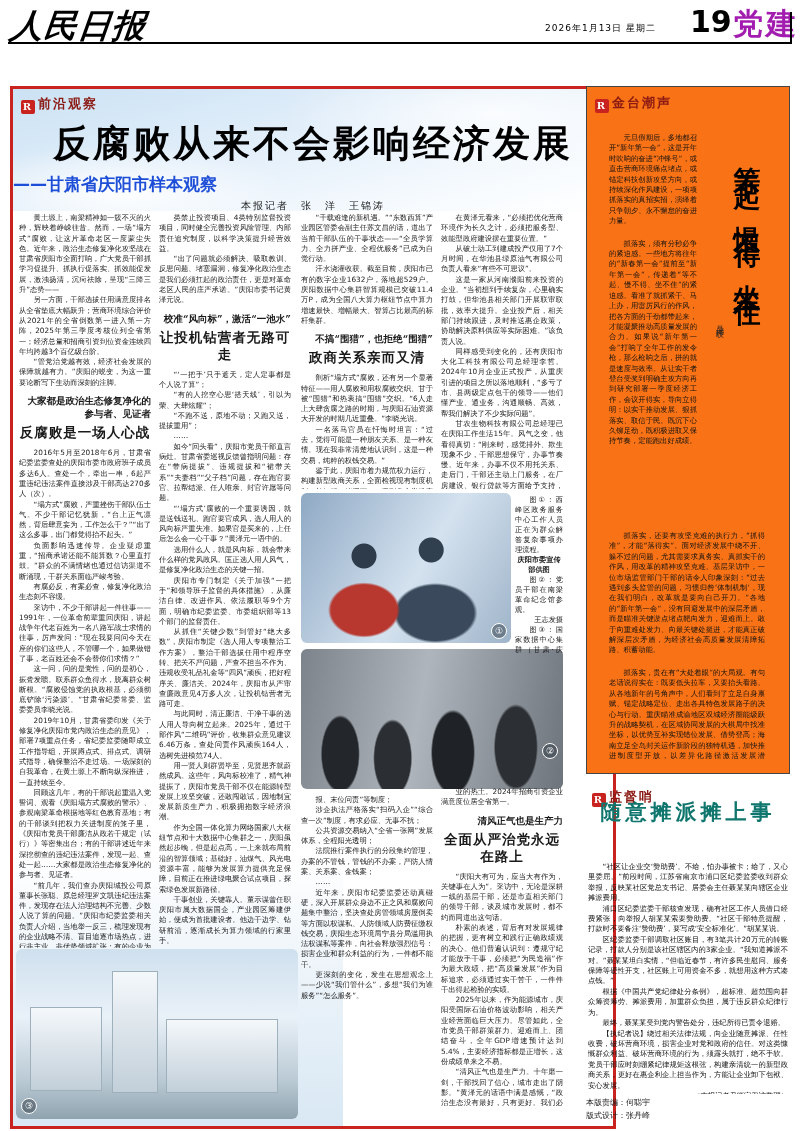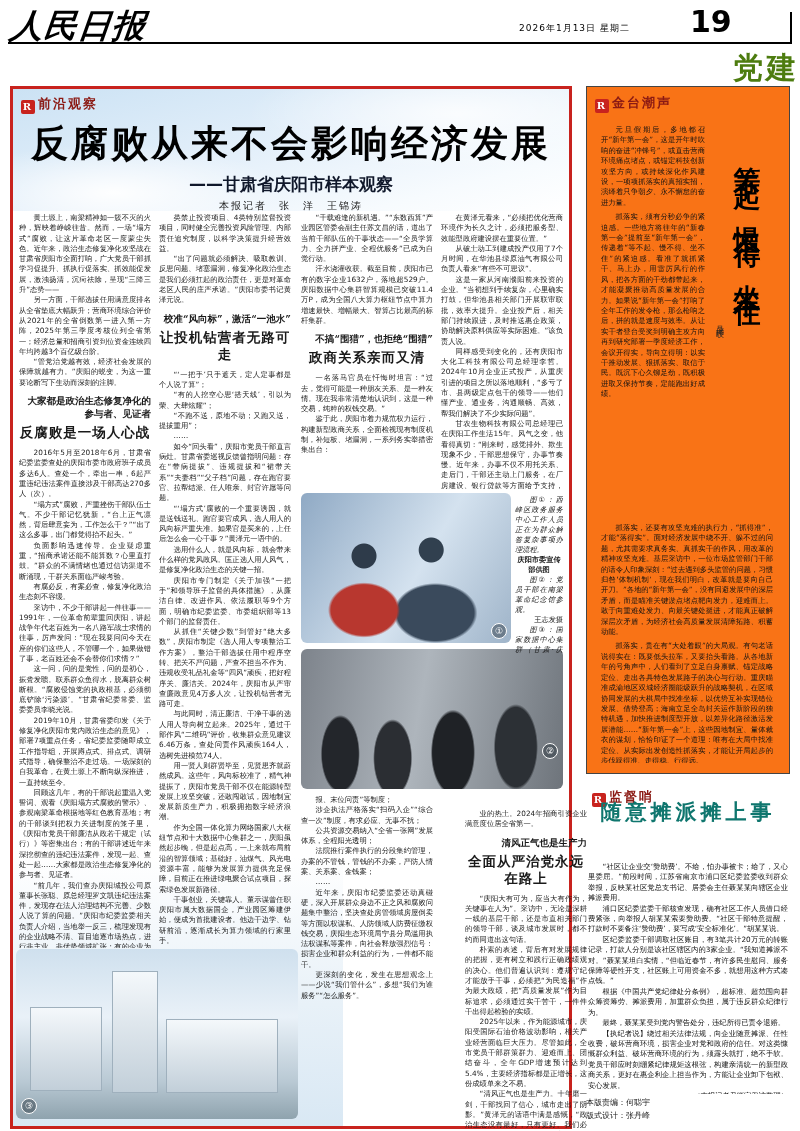--- a/index.html
+++ b/index.html
@@ -1,40 +1,40 @@
 <!DOCTYPE html>
 <html><head>
 <meta charset="utf-8">
 <style>
   html,body{margin:0;padding:0;background:#ffffff;}
   #page{position:relative;width:800px;height:1131px;background:#fff;overflow:hidden;
         font-family:"DejaVu Sans","Liberation Sans",sans-serif;color:#111;}
   
   .mast-logo{position:absolute;left:10px;top:4px;font-family:"DejaVu Serif","Liberation Serif",serif;
              font-size:33px;font-weight:bold;font-style:italic;transform:skewX(-6deg);letter-spacing:1px;color:#000;}
-  .mast-date{position:absolute;left:519px;top:22px;font-size:9px;color:#000;letter-spacing:1px;}
+  .mast-date{position:absolute;left:545px;top:22px;font-size:9px;color:#000;letter-spacing:1px;}
   .mast-page{position:absolute;left:690px;top:4px;font-size:30px;font-weight:bold;color:#000;}
-  .mast-section{position:absolute;left:733px;top:4px;font-size:30px;font-weight:bold;letter-spacing:3px;color:#4d7c0f;margin-top:44px;}
+  .mast-section{position:absolute;left:733px;top:4px;font-size:30px;font-weight:bold;letter-spacing:3px;color:#a21caf;}
   .mast-rule{position:absolute;left:8px;top:42px;width:784px;height:2px;background:#000;}
   .mast-tick{position:absolute;left:790px;top:12px;width:2px;height:32px;background:#000;}
   
-  .mainbox{position:absolute;left:10px;top:86px;width:556px;height:1037px;border:3px solid #c8231e;background:#fff;}
+  .mainbox{position:absolute;left:10px;top:86px;width:556px;height:1037px;border:3px solid #c8231e;background:#fff;padding-left:44px;}
   .sky{position:absolute;left:0;top:0;width:100%;height:122px;
        background:radial-gradient(ellipse 240px 70px at 18% 85%,rgba(255,255,255,.95),rgba(255,255,255,0) 70%),
                   radial-gradient(ellipse 300px 80px at 80% 20%,rgba(255,255,255,.8),rgba(255,255,255,0) 70%),
                   linear-gradient(165deg,#cbe2f4 0%,#e3effa 45%,#f7fbfe 80%,#ffffff 100%);}
   .bottomsky{position:absolute;left:0;bottom:0;width:330px;height:270px;
        background:linear-gradient(180deg,rgba(255,255,255,0) 0%,#e8f1f8 55%,#d9e8f4 100%);}
   .sec-label{position:absolute;left:8px;top:6px;font-size:13px;font-weight:bold;color:#8b1a14;letter-spacing:2px;}
   .ricon{display:inline-block;width:14px;height:14px;background:#c8231e;color:#fff;font-weight:bold;
          font-size:10px;line-height:14px;text-align:center;border-radius:2px;vertical-align:-2px;margin-right:3px;
          font-family:"DejaVu Serif",serif;}
   .headline{position:absolute;left:0;top:30px;width:100%;text-align:center;font-size:37px;font-weight:bold;
             letter-spacing:3px;color:#000;}
-  .subtitle{position:absolute;left:0;top:84px;width:100%;text-align:center;font-size:17px;font-weight:bold;color:#0f172a;}
+  .subtitle{position:absolute;left:0;top:84px;width:100%;text-align:left;font-size:17px;font-weight:bold;color:#1d4ed8;}
   .byline{position:absolute;left:0;top:110px;width:100%;text-align:center;font-size:10px;
           font-family:"DejaVu Serif","Liberation Serif",serif;color:#222;letter-spacing:2px;}
   
   .col{position:absolute;text-align:justify;font-size:7.3px;line-height:10.3px;color:#1a1a1a;overflow:hidden;z-index:2;}
   .col p{margin:0;text-indent:2em;}
   .col p.kicker{text-indent:0;text-align:right;font-family:Liberation Mono, monospace;
                 font-weight:bold;font-size:9.5px;line-height:13px;margin:7px 0 3px;}
   .col p.subhead{text-indent:0;text-align:center;font-weight:bold;font-size:13.5px;line-height:17px;
                  letter-spacing:1px;margin:2px 0 7px;}
   
@@ -48,29 +48,29 @@
               radial-gradient(ellipse 30px 60px at 35% 78%,#2b2e33 0 60%,rgba(0,0,0,0) 65%),
               radial-gradient(ellipse 34px 66px at 58% 74%,#1f2226 0 60%,rgba(0,0,0,0) 65%),
               radial-gradient(ellipse 34px 66px at 82% 70%,#2c3035 0 60%,rgba(0,0,0,0) 65%),
               linear-gradient(100deg,#7d838b 0%,#aeb5bc 45%,#6e747b 100%);}
   .ph3{background:linear-gradient(180deg,#cfe0ee 0%,#e9f1f8 40%,#b9c9d4 78%,#8fa3ae 100%);}
   .bldg{position:absolute;background:linear-gradient(180deg,#f4f8fb,#c2cfd9);border:1px solid #9fb0bd;}
   .badge{position:absolute;width:14px;height:14px;border:1.5px solid #fff;border-radius:50%;
          color:#fff;font-size:9px;line-height:14px;text-align:center;background:rgba(40,50,60,.45);z-index:3;}
   .caps{position:absolute;font-size:7.2px;line-height:10px;text-align:justify;color:#1a1a1a;overflow:hidden;z-index:2;}
   .caps p{margin:0;text-indent:0;}
-  .caps p.para{text-indent:2em;font-style:italic;}
+  .caps p.para{text-indent:2em;}
   .caps p.capb{font-weight:bold;text-align:center;}
   .caps p.capr{text-align:right;}
   
   .jintai{position:absolute;left:586px;top:86px;width:202px;height:686px;border:1.5px solid #444;background:#f97316;}
   .side-label{position:absolute;left:8px;top:7px;font-size:13px;font-weight:bold;color:#8b1a14;letter-spacing:2px;}
   .jt-narrow{position:absolute;left:10px;top:34px;width:112px;height:392px;font-size:7.3px;line-height:10.4px;
              text-align:justify;font-family:"DejaVu Serif","Liberation Serif",serif;overflow:hidden;}
-  .jt-narrow p,.jt-wide p{margin:4px;text-indent:2em;}
+  .jt-narrow p,.jt-wide p{margin:12px;text-indent:2em;}
   .jt-vtitle{position:absolute;left:142px;top:58px;height:345px;writing-mode:vertical-rl;
              font-size:27px;font-weight:bold;letter-spacing:8px;color:#000;}
   .jt-author{position:absolute;left:126px;top:232px;writing-mode:vertical-rl;font-size:8px;color:#222;
              font-family:"DejaVu Serif",serif;letter-spacing:2px;}
   .jt-wide{position:absolute;left:10px;top:432px;width:180px;height:244px;font-size:7.3px;line-height:10.4px;
            text-align:justify;font-family:"DejaVu Serif","Liberation Serif",serif;overflow:hidden;}
   .jiandu-label{position:absolute;left:592px;top:788px;font-size:13px;font-weight:bold;color:#8b1a14;letter-spacing:2px;}
   .jiandu-title{position:absolute;left:586px;top:798px;width:204px;text-align:center;font-size:21px;
                 font-weight:bold;letter-spacing:4px;color:#0f766e;}
   .jiandu-body{position:absolute;left:588px;top:862px;width:200px;height:232px;font-size:7.3px;line-height:10.4px;
@@ -137,20 +137,21 @@
         <p class="para">与此同时，清正廉洁、干净干事的选人用人导向树立起来。2025年，通过干部作风“二维码”评价，收集群众意见建议6.46万条，查处问责作风顽疾164人，选树先进模范74人。</p>
         <p class="para">用一贤人则群贤毕至，见贤思齐就蔚然成风。这些年，风向标校准了，精气神提振了，庆阳市党员干部不仅在能源转型发展上攻坚突破，还敢闯敢试，因地制宜发展新质生产力，积极拥抱数字经济浪潮。</p>
         <p class="para">作为全国一体化算力网络国家八大枢纽节点和十大数据中心集群之一，庆阳虽然起步晚，但是起点高，一上来就布局前沿的智算领域；基础好，油煤气、风光电资源丰富，能够为发展算力提供充足保障，目前正在推进绿电聚合试点项目，探索绿色发展新路径。</p>
         <p class="para">干事创业，关键靠人。董示谋曾任职庆阳市属大数据国企，产业园区筹建伊始，便成为首批建设者。他边干边学、钻研前沿，逐渐成长为算力领域的行家里手。</p>
       </div>
     <div class="col" style="left:288px;top:124px;width:132px;height:276px;">
         <p class="para">“千载难逢的新机遇。”“东数西算”产业园区管委会副主任苏文昌的话，道出了当前干部队伍的干事状态——“全员学算力、全力拼产业、全程优服务”已成为自觉行动。</p>
         <p class="para">汗水浇灌收获。截至目前，庆阳市已有的数字企业1632户，落地超529户。庆阳数据中心集群智算规模已突破11.4万P，成为全国八大算力枢纽节点中算力增速最快、增幅最大、智算占比最高的标杆集群。</p>
         <p class="kicker">不搞“围猎”，也拒绝“围猎”</p>
         <p class="subhead">政商关系亲而又清</p>
+        <p class="para">剖析“塌方式”腐败，还有另一个显著特征——用人腐败和用权腐败交织、甘于被“围猎”和热衷搞“围猎”交织。“6人走上大肆贪腐之路的时期，与庆阳石油资源大开发的时期几近重叠。”李晓光说。</p>
         <p class="para">一名落马官员在忏悔时坦言：“过去，觉得可能是一种朋友关系、是一种友情。现在我非常清楚地认识到，这是一种交易，纯粹的权钱交易。”</p>
         <p class="para">鉴于此，庆阳市着力规范权力运行，构建新型政商关系，全面检视现有制度机制，补短板、堵漏洞，一系列务实举措密集出台：</p>
       </div>
     <div class="col" style="left:428px;top:124px;width:122px;height:276px;">
         <p class="para">在黄泽元看来，“必须把优化营商环境作为长久之计，必须把服务型、效能型政府建设摆在重要位置。”</p>
         <p class="para">从破土动工到建成投产仅用了7个月时间，在华池县绿原油气有限公司负责人看来“有些不可思议”。</p>
         <p class="para">这是一家从河南濮阳前来投资的企业。“当初想到手续复杂，心里确实打鼓，但华池县相关部门开展联审联批，效率大提升。企业投产后，相关部门持续跟进，及时推送惠企政策，协助解决原料供应等实际困难。”该负责人说。</p>
         <p class="para">同样感受到变化的，还有庆阳市大化工科技有限公司总经理李哲。2024年10月企业正式投产，从重庆引进的项目之所以落地顺利，“多亏了市、县两级定点包干的领导——他们懂产业、通业务，沟通顺畅、高效，帮我们解决了不少实际问题”。</p>
         <p class="para">甘农生物科技有限公司总经理已在庆阳工作生活15年。风气之变，他看得真切：“刚来时，感觉排外、欺生现象不少，干部思想保守，办事节奏慢。近年来，办事不仅不用托关系、走后门，干部还主动上门服务，在厂房建设、银行贷款等方面给予支持，前段时间我们注册苗林公司，所有手续一天之内就办结了。”</p>
       </div>
@@ -171,21 +172,21 @@
 
     <div class="col" style="left:288px;top:706px;width:132px;height:322px;">
         <p class="para">报、末位问责”等制度；</p>
         <p class="para">涉企执法严格落实“扫码入企”“综合查一次”制度，有求必应、无事不扰；</p>
         <p class="para">公共资源交易纳入“全省一张网”发展体系，全程阳光透明；</p>
         <p class="para">法院推行案件执行的分段集约管理，办案的不管钱，管钱的不办案，严防人情案、关系案、金钱案；</p>
         <p class="para">……</p>
         <p class="para">近年来，庆阳市纪委监委还动真碰硬，深入开展群众身边不正之风和腐败问题集中整治，坚决查处房管领域房屋倒卖等方面以权谋私、人防领域人防费征缴权钱交易，庆阳生态环境局宁县分局滥用执法权谋私等案件，向社会释放强烈信号：损害企业和群众利益的行为，一件都不能干。</p>
         <p class="para">更深刻的变化，发生在思想观念上——少说“我们管什么”，多想“我们为谁服务”“怎么服务”。</p>
       </div>
-    <div class="col" style="left:428px;top:720px;width:122px;height:322px;margin-left:24px;">
+    <div class="col" style="left:428px;top:698px;width:122px;height:322px;">
         <p class="para">业的热土。2024年招商引资企业满意度位居全省第一。</p>
         <p class="kicker">清风正气也是生产力</p>
         <p class="subhead">全面从严治党永远在路上</p>
         <p class="para">“庆阳大有可为，应当大有作为，关键事在人为”。采访中，无论是深耕一线的基层干部，还是市直相关部门的领导干部，谈及城市发展时，都不约而同道出这句话。</p>
         <p class="para">朴素的表述，背后有对发展规律的把握，更有树立和践行正确政绩观的决心。他们普遍认识到：遵规守纪才能放手干事，必须把“为民造福”作为最大政绩，把“高质量发展”作为目标追求，必须通过实干苦干，一件件干出得起检验的实绩。</p>
         <p class="para">2025年以来，作为能源城市，庆阳受国际石油价格波动影响，相关产业经营面临巨大压力。尽管如此，全市党员干部群策群力、迎难而上、团结奋斗，全年GDP增速预计达到5.4%，主要经济指标都是正增长，这份成绩单来之不易。</p>
         <p class="para">“清风正气也是生产力。十年磨一剑，干部找回了信心，城市走出了阴影。”黄泽元的话语中满是感慨，“政治生态没有最好，只有更好。我们必须锲而不舍、久久为功，为高质量发展提供更加坚强有力的政治保证。”</p>
       </div>
 
     <div class="photo ph3" style="left:3px;top:860px;width:282px;height:170px;">

